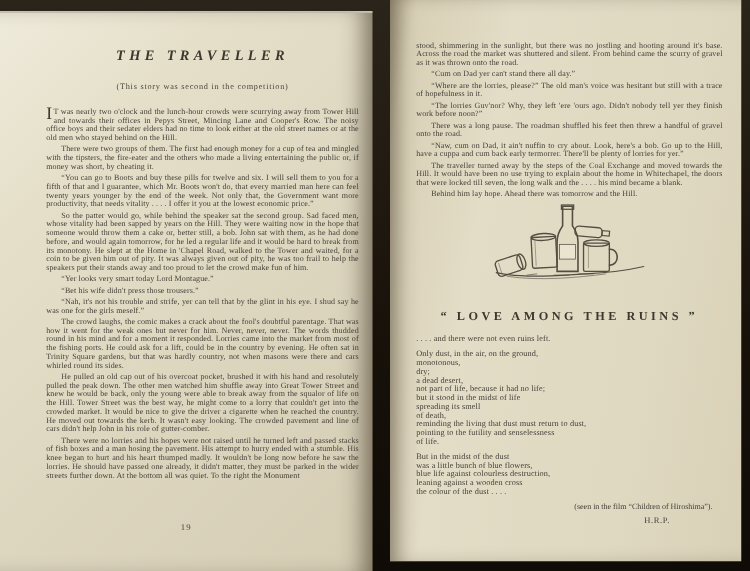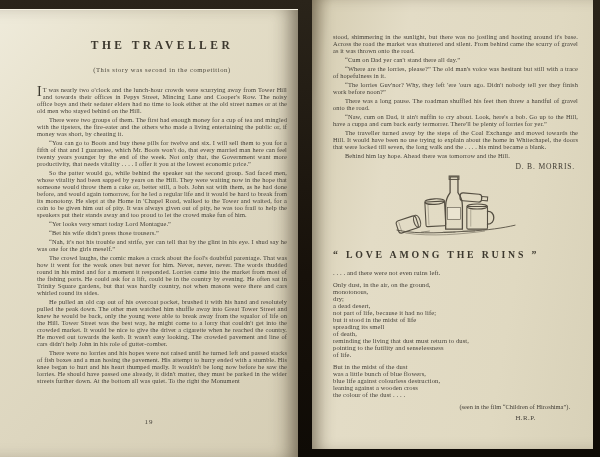--- a/index.html
+++ b/index.html
@@ -20,21 +20,21 @@
   .page-right {
     left:312px; top:0; width:281px; height:449px;
     background:linear-gradient(100deg,#c2b89c 0%, #d8d0b6 6%, #e3dcc6 28%, #e0d9c1 70%, #d8d1b8 100%);
     box-shadow: inset 12px 0 16px -7px rgba(43,32,16,0.5);
   }
   .content-left { position:absolute; left:37px; right:11px; top:29px; }
   .content-right { position:absolute; left:21px; right:15px; top:33px; }
 
   .story-title {
     text-align:center; font-size:11.5px; font-weight:700;
-    letter-spacing:3.5px; color:#3c382e; margin-bottom:15px; white-space:nowrap;
+    letter-spacing:3.5px; color:#3c382e; margin-bottom:15px; white-space:nowrap;font-style:italic;
   }
   .story-subtitle {
     text-align:center; font-size:6.6px; letter-spacing:0.6px;
     color:#4a463c; margin-bottom:13px;
   }
   .body-par {
     font-size:6.4px; line-height:7px; text-align:justify;
     color:#45413a; margin-bottom:2px; letter-spacing:0.1px;
   }
   .indent { text-indent:12px; }
@@ -48,22 +48,22 @@
   }
   .pn-left { bottom:31px; }
   .pn-right { bottom:20px; }
 
   .byline {
     text-align:right; font-size:7.6px; letter-spacing:0.8px;
     color:#3f3b32; margin-top:3px; padding-right:3px;
   }
   .illustration-wrap { width:128px; margin:4px auto 0 auto; height:62px; }
   .poem-title {
-    font-size:9.8px; font-weight:700;
-    letter-spacing:2.8px; color:#3c382e; margin-top:12px; margin-bottom:9px;
+    text-align:center; font-size:9.8px; font-weight:700;
+    letter-spacing:2.8px; color:#3c382e; margin-top:23px; margin-bottom:9px;
     white-space:nowrap;
   }
   .poem-stanza { margin-bottom:5px; }
   .poem-line {
     font-size:6.6px; line-height:7px; color:#45413a;
     text-align:left; letter-spacing:0.1px;
   }
   .poem-citation {
     text-align:right; font-size:6.4px; color:#45413a;
     margin-top:3px; padding-right:8px;
@@ -100,21 +100,20 @@
   <div class="content-right">
     <p class="body-par">stood, shimmering in the sunlight, but there was no jostling and hooting around it's base.  Across the road the market was shuttered and silent.  From behind came the scurry of gravel as it was thrown onto the road.</p>
     <p class="body-par indent">“Cum on Dad yer can't stand there all day.”</p>
     <p class="body-par indent">“Where are the lorries, please?”  The old man's voice was hesitant but still with a trace of hopefulness in it.</p>
     <p class="body-par indent">“The lorries Guv'nor?  Why, they left 'ere 'ours ago.  Didn't nobody tell yer they finish work before noon?”</p>
     <p class="body-par indent">There was a long pause.  The roadman shuffled his feet then threw a handful of gravel onto the road.</p>
     <p class="body-par indent">“Naw, cum on Dad, it ain't nuffin to cry about.  Look, here's a bob.  Go up to the Hill, have a cuppa and cum back early termorrer.  There'll be plenty of lorries for yer.”</p>
     <p class="body-par indent">The traveller turned away by the steps of the Coal Exchange and moved towards the Hill.  It would have been no use trying to explain about the home in Whitechapel, the doors that were locked till seven, the long walk and the . . . . his mind became a blank.</p>
     <p class="body-par indent">Behind him lay hope.  Ahead there was tomorrow and the Hill.</p>
 
-    <div class="byline">D. B. MORRIS.</div>
 
     <div class="illustration-wrap">
       <svg width="128" height="62" viewBox="0 0 130 63">
 
         <path class="sketch-stroke" d="M5 56 C28 61 58 58 78 57 C98 56 112 54 125 51" stroke-width="0.9"></path>
         <path class="sketch-stroke" d="M14 59 C40 63 72 60 94 57" stroke-width="0.7" opacity="0.7"></path>
 
         <g transform="rotate(-18 18 50)">
           <rect class="sketch-stroke" x="5" y="43" width="21" height="13" rx="3" stroke-width="1.1" fill="rgba(84,78,66,0.06)"></rect>
           <ellipse class="sketch-stroke" cx="26" cy="49.5" rx="3.2" ry="6.4" stroke-width="1.1" fill="rgba(84,78,66,0.12)"></ellipse>

